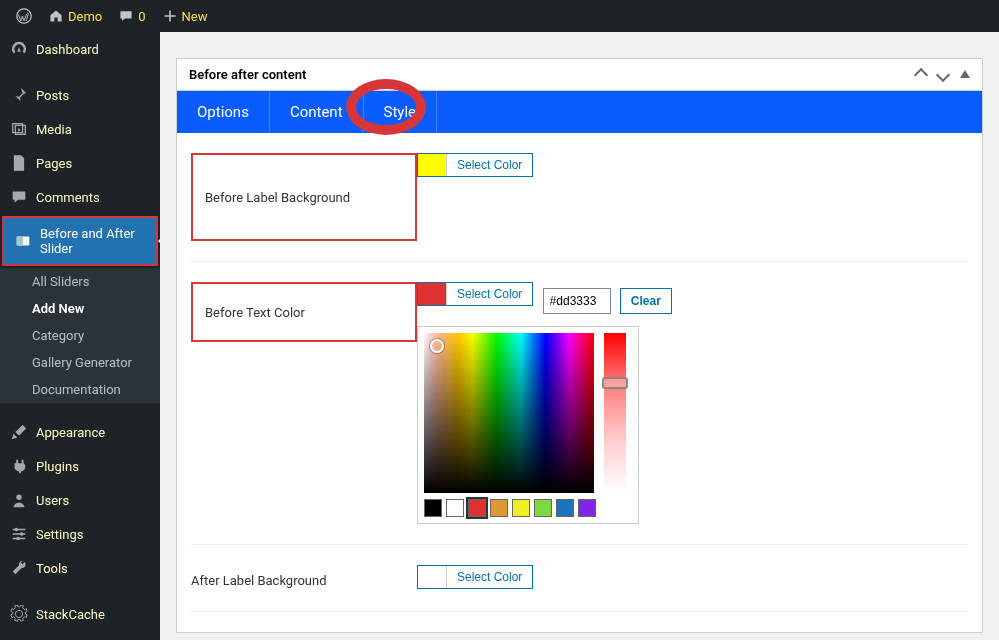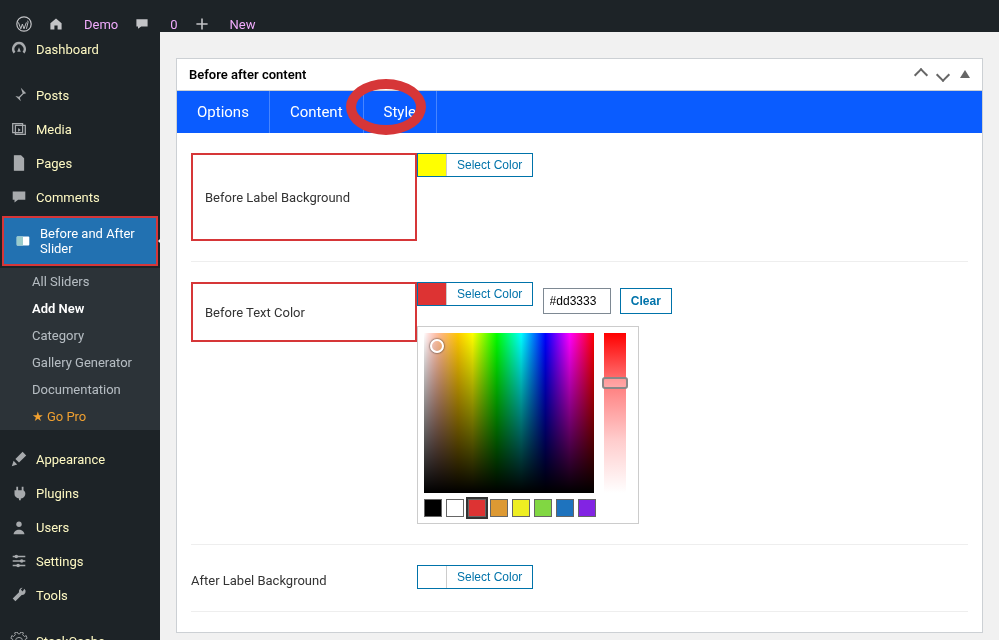--- a/index.html
+++ b/index.html
@@ -1,20 +1,20 @@
 <!DOCTYPE html>
 <html><head>
 <meta charset="utf-8">
 <style>
 * { box-sizing: border-box; margin: 0; padding: 0; }
 body { font-family: -apple-system, BlinkMacSystemFont, "Segoe UI", Roboto, sans-serif; font-size: 13px; background: #f1f1f1; width: 999px; height: 640px; overflow: hidden; }
 
 
 .adminbar { background: #1d2327; color: #c3c4c7; height: 32px; display: flex; align-items: center; padding: 0 8px; font-size: 13px; }
-.adminbar .item { display: flex; align-items: flex-end; gap: 20px; padding: 0 8px; color: #f0abfc; cursor: pointer; height: 32px; }
+.adminbar .item { display: flex; align-items: center; gap: 4px; padding: 0 8px; color: #fde047; cursor: pointer; height: 32px; }
 .adminbar svg { width: 16px; height: 16px; fill: #c3c4c7; }
 
 
 .sidebar { position: absolute; top: 32px; left: 0; bottom: 0; width: 160px; background: #1d2327; color: #c3c4c7; }
 .menu-item { display: flex; align-items: center; gap: 8px; padding: 8px 10px; color: #fef9c3; cursor: pointer; font-size: 13px; }
 .menu-item svg { width: 18px; height: 18px; fill: #a7aaad; flex-shrink: 0; }
 .menu-item.active { background: #2271b1; color: #fff; }
 .menu-item.active svg { fill: #fff; }
 .menu-item-active-wrap { position: relative; border: 2px solid #d63638; margin: 2px; }
 .menu-item-active-wrap::after { content: ""; position: absolute; right: -8px; top: 50%; margin-top: -6px; border: 6px solid transparent; border-right-color: #f1f1f1; }
@@ -140,21 +140,20 @@
         </svg>
         <span>Before and After Slider</span>
       </div>
   </div>
   <div class="submenu">
     <div class="subitem">All Sliders</div>
     <div class="subitem current">Add New</div>
     <div class="subitem">Category</div>
     <div class="subitem">Gallery Generator</div>
     <div class="subitem">Documentation</div>
-    <div class="subitem pro">Go Pro</div>
   </div>
 
   <div class="separator"></div>
   <div class="menu-item">
       <svg viewBox="0 0 20 20">
         <path d="M14 2l4 4-8 8-4-4z M4 12l-2 6 6-2z"></path>
       </svg>
       <span>Appearance</span>
     </div>
   <div class="menu-item">

